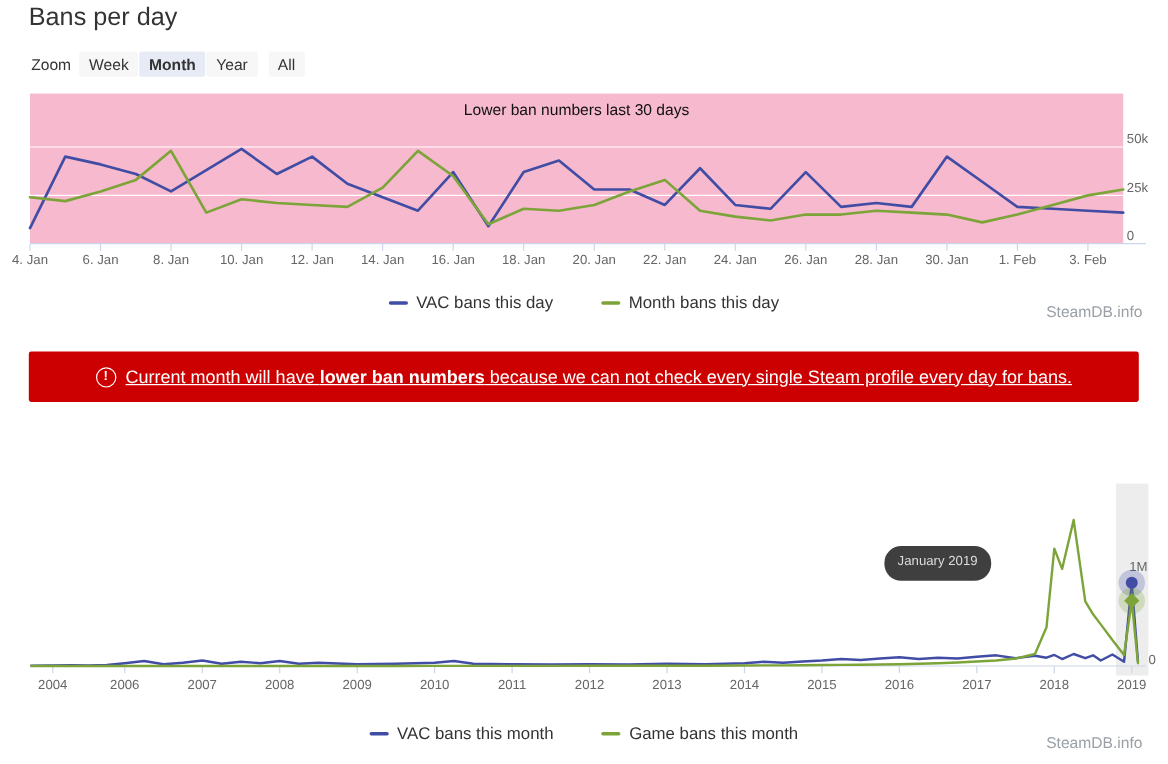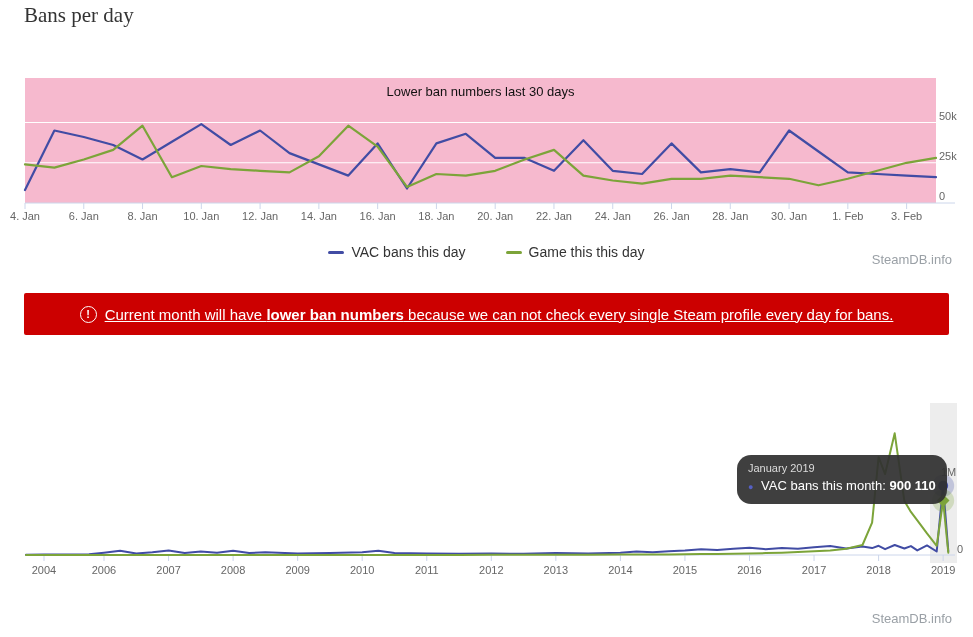--- a/index.html
+++ b/index.html
@@ -1,17 +1,17 @@
 <!DOCTYPE html>
 <html><head>
 <meta charset="utf-8">
 <style>
   html,body{margin:0;padding:0;background:#fff;font-family:"Liberation Sans",sans-serif;}
   #stage{position:relative;width:973px;height:637px;background:#fff;overflow:hidden;}
-  .title{position:absolute;left:24px;margin:0;font-size:21px;font-weight:400;color:#333;font-family:Liberation Serif, serif;}
+  .title{position:absolute;left:24px;margin:0;font-size:21px;font-weight:400;color:#333;}
   #title-daily{top:3px;}
   #title-monthly{top:361px;}
   .zoomrow{position:absolute;left:26px;top:46px;display:flex;align-items:center;font-size:13px;color:#333;}
   .zlabel{margin-right:7px;}
   .zbtn{background:#f7f7f7;color:#333;padding:3px 8px;border-radius:2px;margin-right:1px;cursor:pointer;}
   .zbtn.sel{background:#e6ebf5;font-weight:700;}
   .zbtn.all{margin-left:8px;}
   svg.chart{position:absolute;left:0;}
   #daily-svg{top:75px;}
   #monthly-svg{top:400px;}
@@ -32,20 +32,24 @@
   .tt-row{font-size:13px;line-height:1.5;}
   .tt-bullet{font-size:14px;margin-right:4px;}
 </style>
 </head>
 <body>
 
 <div id="stage">
 
   <h1 class="title" id="title-daily">Bans per day</h1>
 
+  <div class="zoomrow">
+    <span class="zlabel">Zoom</span>
+    <span id="zoom-buttons"><span class="zbtn">Week</span><span class="zbtn sel">Month</span><span class="zbtn">Year</span><span class="zbtn all">All</span></span>
+  </div>
 
   <svg class="chart" id="daily-svg" width="973" height="150">
       <rect x="25" y="3" width="911" height="125" fill="#f6b9ce"></rect>
       <line x1="25" x2="936" y1="87.75" y2="87.75" stroke="#ffffff" stroke-width="1"></line>
       <line x1="25" x2="936" y1="47.5" y2="47.5" stroke="#ffffff" stroke-width="1"></line>
       <line x1="25" x2="955" y1="128" y2="128" stroke="#ccd6eb" stroke-width="1"></line>
       <line x1="25" x2="25" y1="128" y2="134" stroke="#ccd6eb"></line>
       <text x="25" y="145" text-anchor="middle" font-size="11" fill="#666">4. Jan</text>
       <line x1="83.7741935483871" x2="83.7741935483871" y1="128" y2="134" stroke="#ccd6eb"></line>
       <text x="83.7741935483871" y="145" text-anchor="middle" font-size="11" fill="#666">6. Jan</text>
@@ -85,21 +89,21 @@
     </svg>
   <div class="annotation">Lower ban numbers last 30 days</div>
 
   <div class="legend" id="daily-legend">
       <div class="legend-item">
         <span class="legend-dash" style="background: rgb(65, 76, 164);"></span>
         <span>VAC bans this day</span>
       </div>
       <div class="legend-item">
         <span class="legend-dash" style="background: rgb(124, 164, 57);"></span>
-        <span>Game this this day</span>
+        <span>Month bans this day</span>
       </div>
     </div>
   <div class="credit" id="credit-daily">SteamDB.info</div>
 
   <div class="banner">
     <span class="warn-circle">
         <span>!</span>
       </span>
     <span class="banner-text"><span>Current month will have </span><b>lower ban numbers</b><span> because we can not check every single Steam profile every day for bans.</span></span>
   </div>
@@ -145,19 +149,28 @@
       <text x="957" y="153" font-size="11" fill="#666">0</text>
       <circle cx="943.15" cy="85.69153" r="11" fill="#414ca4" opacity="0.25"></circle>
       <circle cx="943.15" cy="100.599885" r="11" fill="#7ca439" opacity="0.25"></circle>
       <circle cx="943.15" cy="85.69153" r="5" fill="#414ca4"></circle>
       <rect x="938.65" y="96.099885" width="9" height="9" fill="#7ca439" transform="rotate(45 943.15 100.599885)"></rect>
     </svg>
 
   <div class="tooltip">
     <div class="tt-title">January 2019</div>
     <div id="tt-rows">
-        <div class="tt-row"><span class="tt-bullet" style="color: rgb(85, 96, 196); font-size: 9px;">●</span> VAC bans this month: <b>900 110</b></div>
       </div>
   </div>
 
+  <div class="legend" id="monthly-legend">
+      <div class="legend-item">
+        <span class="legend-dash" style="background: rgb(65, 76, 164);"></span>
+        <span>VAC bans this month</span>
+      </div>
+      <div class="legend-item">
+        <span class="legend-dash" style="background: rgb(124, 164, 57);"></span>
+        <span>Game bans this month</span>
+      </div>
+    </div>
   <div class="credit" id="credit-monthly">SteamDB.info</div>
 
 </div>
 
 </body></html>

